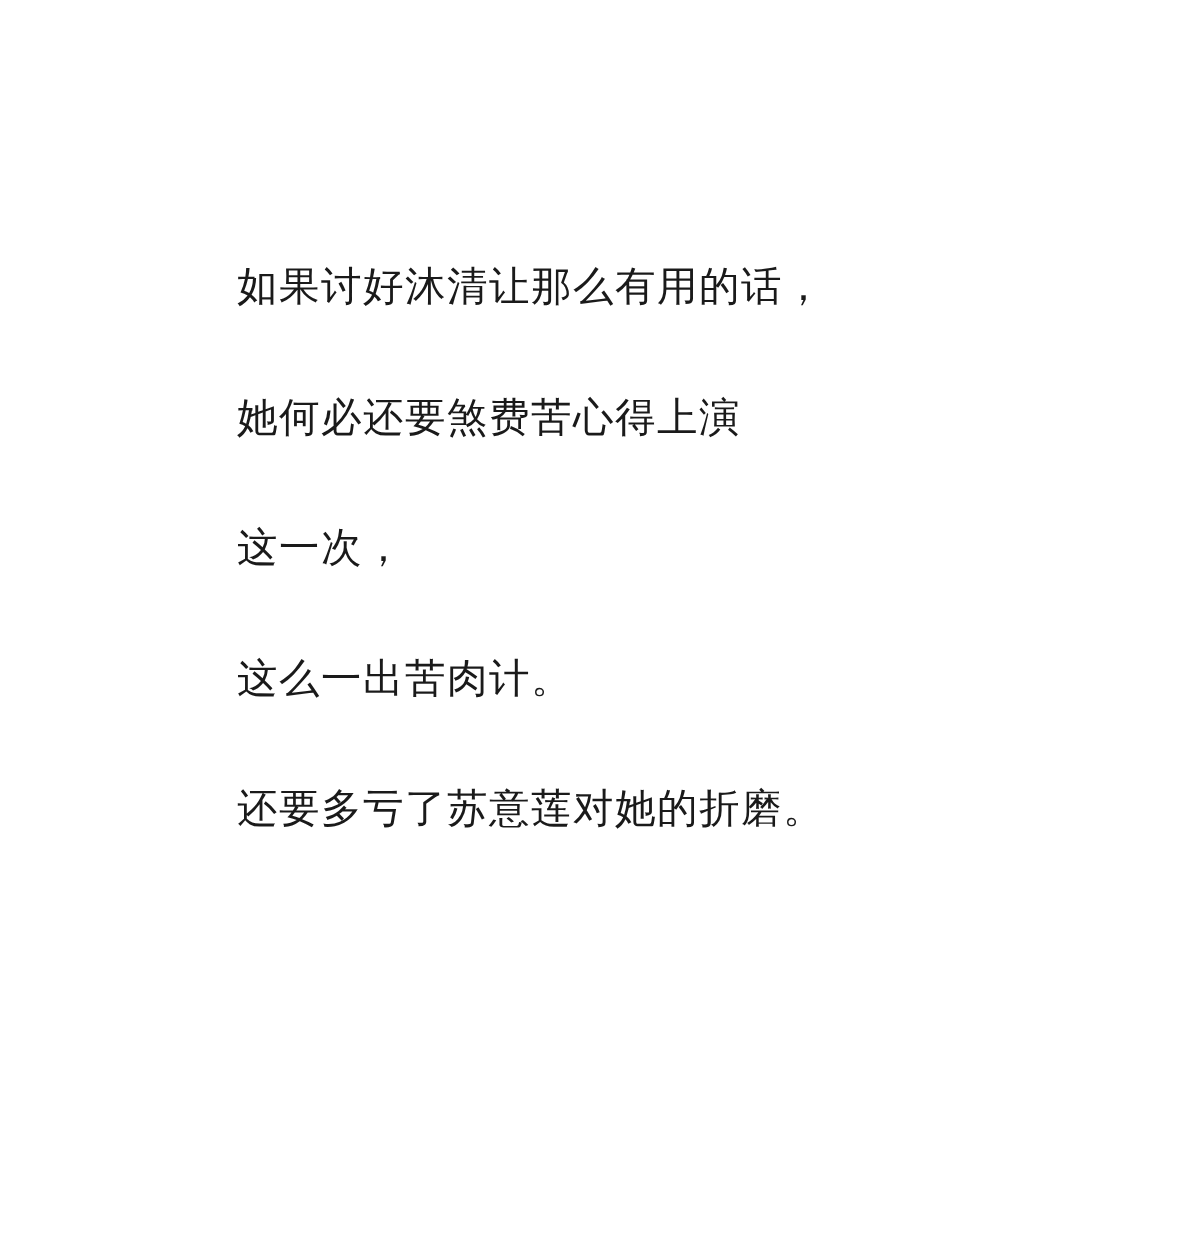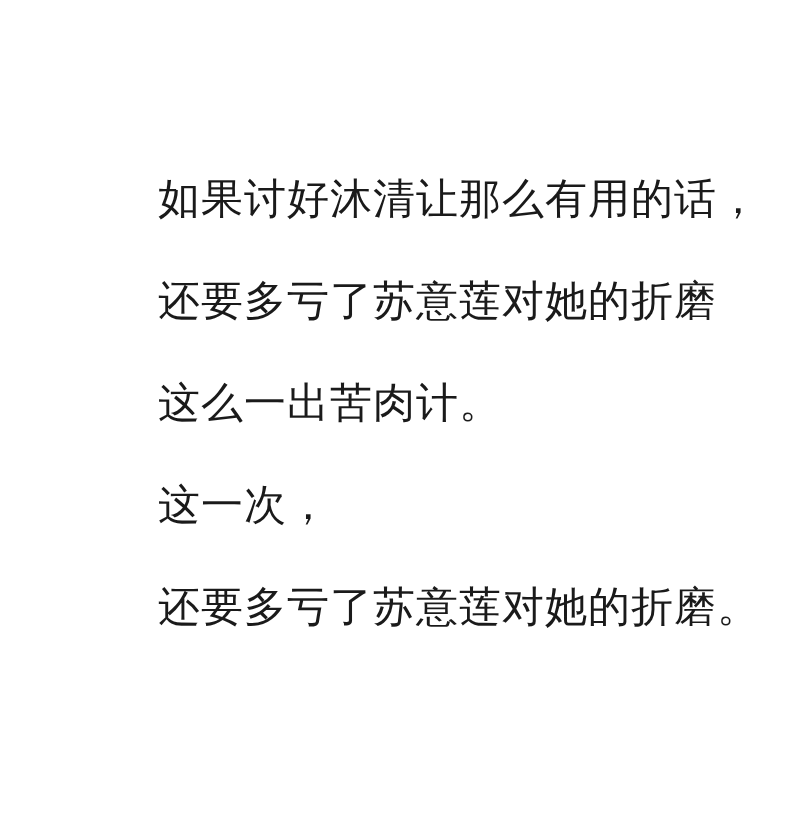--- a/index.html
+++ b/index.html
@@ -21,36 +21,36 @@
     box-sizing: border-box;
   }
   .text-block {
     position: absolute;
     left: 158px;
     top: 178px;
     width: 600px;
   }
   .line {
     color: #1a1a1a;
-    font-size: 42px;
+    font-size: 27px;
     line-height: 1.0;
     letter-spacing: 1px;
     white-space: nowrap;
     font-weight: 500;
     margin-bottom: 60px;
   }
   .line:last-child {
     margin-bottom: 0;
     margin-top: 36px;
   }
 </style>
 </head>
 <body>
 
 <div class="page">
   <div class="text-block">
     <div class="line">如果讨好沐清让那么有用的话，</div>
-    <div class="line">还要多亏了苏意莲对她的折磨</div>
+    <div class="line">她何必还要煞费苦心得上演</div>
+    <div class="line">这一次，</div>
     <div class="line">这么一出苦肉计。</div>
-    <div class="line">这一次，</div>
     <div class="line">还要多亏了苏意莲对她的折磨。</div>
   </div>
 </div>
 
 </body></html>

